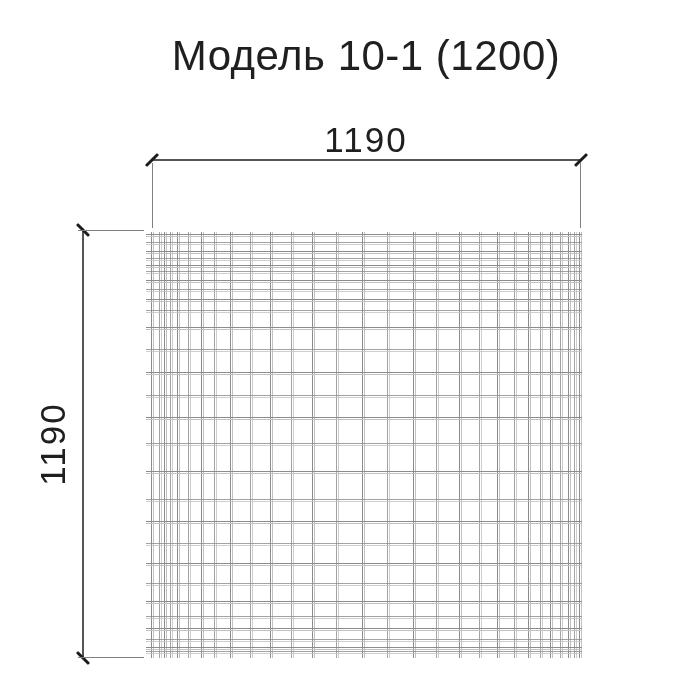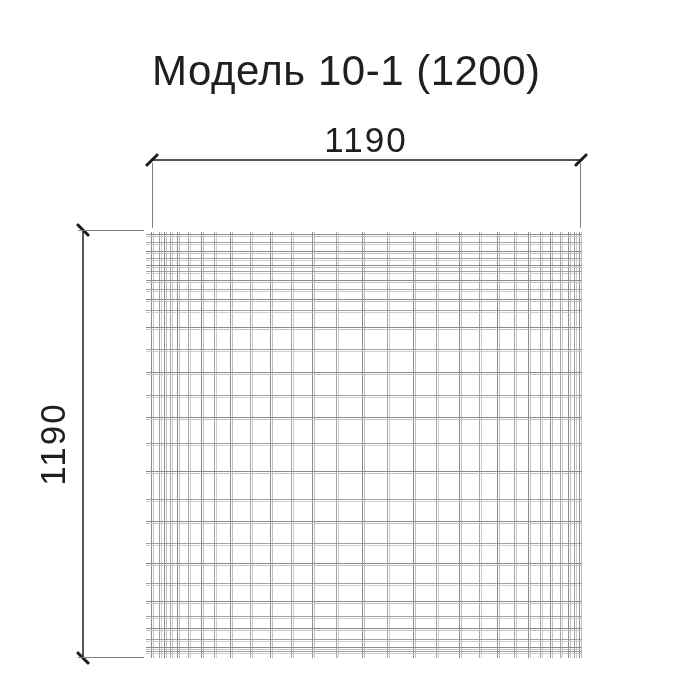--- a/index.html
+++ b/index.html
@@ -4,22 +4,22 @@
 <style>
   html,body{margin:0;padding:0;background:#fff;}
   .canvas{
     position:relative;
     width:700px;height:700px;
     background:var(--background,#fff);
     font-family:"Liberation Sans","DejaVu Sans",sans-serif;
     overflow:hidden;
   }
   .title{
-    position:absolute;left:152px;top:48px;width:428px;
-    white-space:nowrap;
+    position:absolute;left:152px;top:33px;width:428px;
+    text-align:center;white-space:nowrap;
     font-size:42px;line-height:1.1;color:var(--text,#1f1f1f);
     letter-spacing:0.5px;
   }
   
   .dim-label{
     position:absolute;color:var(--text,#1f1f1f);
     font-size:35px;letter-spacing:2px;white-space:nowrap;line-height:1;
   }
   .dim-label-top{left:152px;top:122px;width:428px;text-align:center;}
   .dim-label-left{

